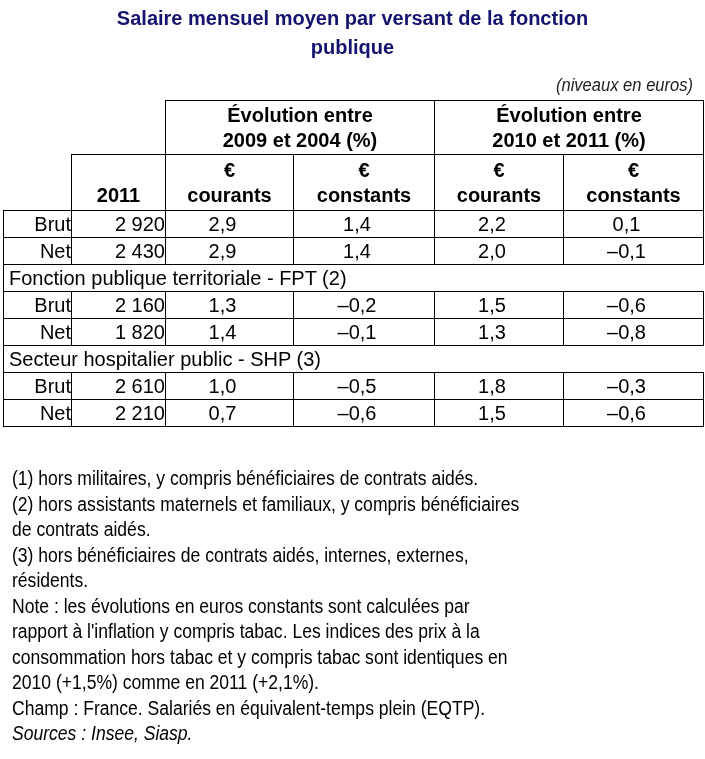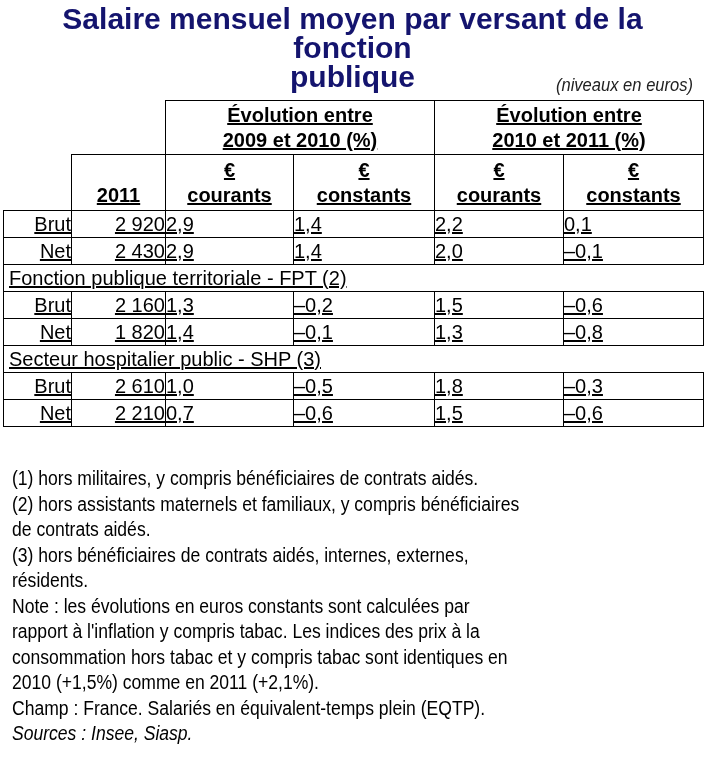--- a/index.html
+++ b/index.html
@@ -3,44 +3,44 @@
   <meta charset="utf-8">
   <style>
     html, body { margin: 0; padding: 0; background: #ffffff; }
     body {
       width: 705px; height: 759px; position: relative; overflow: hidden;
       font-family: "Liberation Sans", sans-serif; color: #000;
     }
     .title {
       position: absolute; left: 0; top: 4px; width: 705px;
       text-align: center; color: #14146e; font-weight: bold;
-      font-size: 30px; line-height: 29px;
+      font-size: 20px; line-height: 29px;
     }
     .unit-note {
       position: absolute; right: 12px; top: 75px;
       font-style: italic; font-size: 18px; color: #222;
       transform: scaleX(0.92); transform-origin: right center;
     }
     table.data {
       position: absolute; left: 3px; top: 100px;
       border-collapse: collapse; table-layout: fixed;
       font-size: 20px;
     }
-    table.data td { padding: 0; border: 1.5px solid #000; height: 26px; line-height: 24px; text-decoration: underline; }
+    table.data td { padding: 0; border: 1.5px solid #000; height: 26px; line-height: 24px; }
     table.data td.blank { border: none; }
     table.data tr.hdr1 td { height: 53px; line-height: 25px; }
     table.data tr.hdr2 td { height: 53px; line-height: 25px; }
     .hd { font-weight: bold; text-align: center; vertical-align: middle; }
     .hd-bottom { vertical-align: bottom; padding-bottom: 2px !important; margin-top: 12px; }
     td.section {
       border-right: none !important; text-align: left; padding-left: 5px !important;
     }
     td.rowlbl { text-align: right; padding-left: 9px !important; }
     td.lvl { text-align: right; }
-    td.num { text-align: left; padding-right: 14px !important; }
+    td.num { text-align: center; padding-right: 14px !important; }
     .notes {
       position: absolute; left: 12px; top: 466px; width: 690px;
       font-size: 19.5px; line-height: 25.5px;
       transform: scaleX(0.9); transform-origin: left top;
       width: 770px;
     }
     .notes div { white-space: nowrap; }
     .notes .src { font-style: italic; }
   </style>
 </head>
@@ -61,21 +61,21 @@
     <col style="width:141px">
     <col style="width:129px">
     <col style="width:140px">
   </colgroup>
   <tbody>
       <tr class="hdr1">
     <td class="blank"></td>
     <td class="blank"></td>
     <td class="hd" colspan="2">
       <div>Évolution entre</div>
-      <div>2009 et 2010 (%)</div>
+      <div>2009 et 2004 (%)</div>
     </td>
     <td class="hd" colspan="2">
       <div>Évolution entre</div>
       <div>2010 et 2011 (%)</div>
     </td>
   </tr>
   <tr class="hdr2">
     <td class="blank"></td>
     <td class="hd hd-bottom">2011</td>
     <td class="hd">

